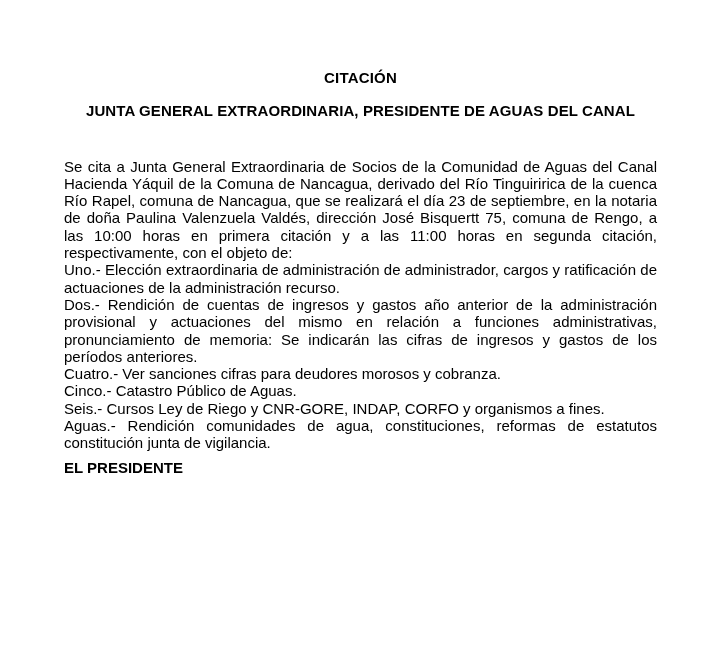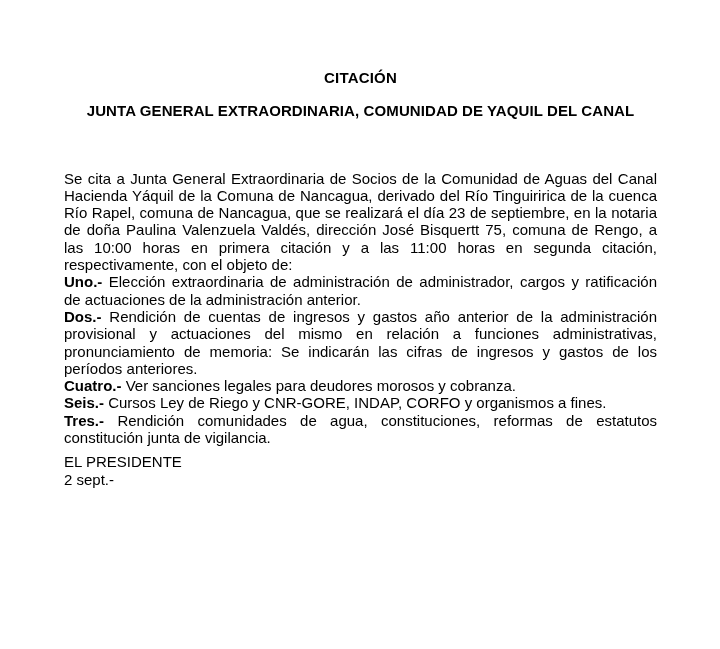--- a/index.html
+++ b/index.html
@@ -36,58 +36,58 @@
     margin: 16px 0 0 0;
     font-size: 15px;
     font-weight: bold;
     text-align: center;
     letter-spacing: 0.1px;
   }
   .sub-line {
     display: block;
   }
   .body-text {
-    margin-top: 50px;
+    margin-top: 38px;
   }
   .body-text p {
     margin: 0;
     padding: 0;
     text-align: justify;
   }
   .lead {
-    font-weight: bold;
+    font-weight: normal;
   }
   .signature {
     margin-top: 7px;
-    font-weight: normal;
+    font-weight: bold;
   }
   .sig-line {
     display: block;
   }
 </style>
 </head>
 <body>
 
 <div class="page">
   <div class="doc">
 
     <h1 class="title">CITACIÓN</h1>
 
     <h2 class="subtitle">
-        <span class="sub-line">JUNTA GENERAL EXTRAORDINARIA, COMUNIDAD DE YAQUIL DEL CANAL</span>
+        <span class="sub-line">JUNTA GENERAL EXTRAORDINARIA, PRESIDENTE DE AGUAS DEL CANAL</span>
       </h2>
 
     <div class="body-text">
       <p><span class="lead"></span><span>Se cita a Junta General Extraordinaria de Socios de la Comunidad de Aguas del Canal Hacienda Yáquil de la Comuna de Nancagua, derivado del Río Tinguiririca de la cuenca Río Rapel, comuna de Nancagua, que se realizará el día 23 de septiembre, en la notaria de doña Paulina Valenzuela Valdés, dirección José Bisquertt 75, comuna de Rengo, a las 10:00 horas en primera citación y a las 11:00 horas en segunda citación, respectivamente, con el objeto de:</span></p>
-      <p><span class="lead">Uno.-</span><span> Elección extraordinaria de administración de administrador, cargos y ratificación de actuaciones de la administración anterior.</span></p>
+      <p><span class="lead">Uno.-</span><span> Elección extraordinaria de administración de administrador, cargos y ratificación de actuaciones de la administración recurso.</span></p>
       <p><span class="lead">Dos.-</span><span> Rendición de cuentas de ingresos y gastos año anterior de la administración provisional y actuaciones del mismo en relación a funciones administrativas, pronunciamiento de memoria: Se indicarán las cifras de ingresos y gastos de los períodos anteriores.</span></p>
-      <p><span class="lead">Cuatro.-</span><span> Ver sanciones legales para deudores morosos y cobranza.</span></p>
+      <p><span class="lead">Cuatro.-</span><span> Ver sanciones cifras para deudores morosos y cobranza.</span></p>
+      <p><span class="lead">Cinco.-</span><span> Catastro Público de Aguas.</span></p>
       <p><span class="lead">Seis.-</span><span> Cursos Ley de Riego y CNR-GORE, INDAP, CORFO y organismos a fines.</span></p>
-      <p><span class="lead">Tres.-</span><span> Rendición comunidades de agua, constituciones, reformas de estatutos constitución junta de vigilancia.</span></p>
+      <p><span class="lead">Aguas.-</span><span> Rendición comunidades de agua, constituciones, reformas de estatutos constitución junta de vigilancia.</span></p>
     </div>
 
     <div class="signature">
       <span class="sig-line">EL PRESIDENTE</span>
-      <span class="sig-line">2 sept.-</span>
     </div>
 
   </div>
 </div>
 
 </body></html>

